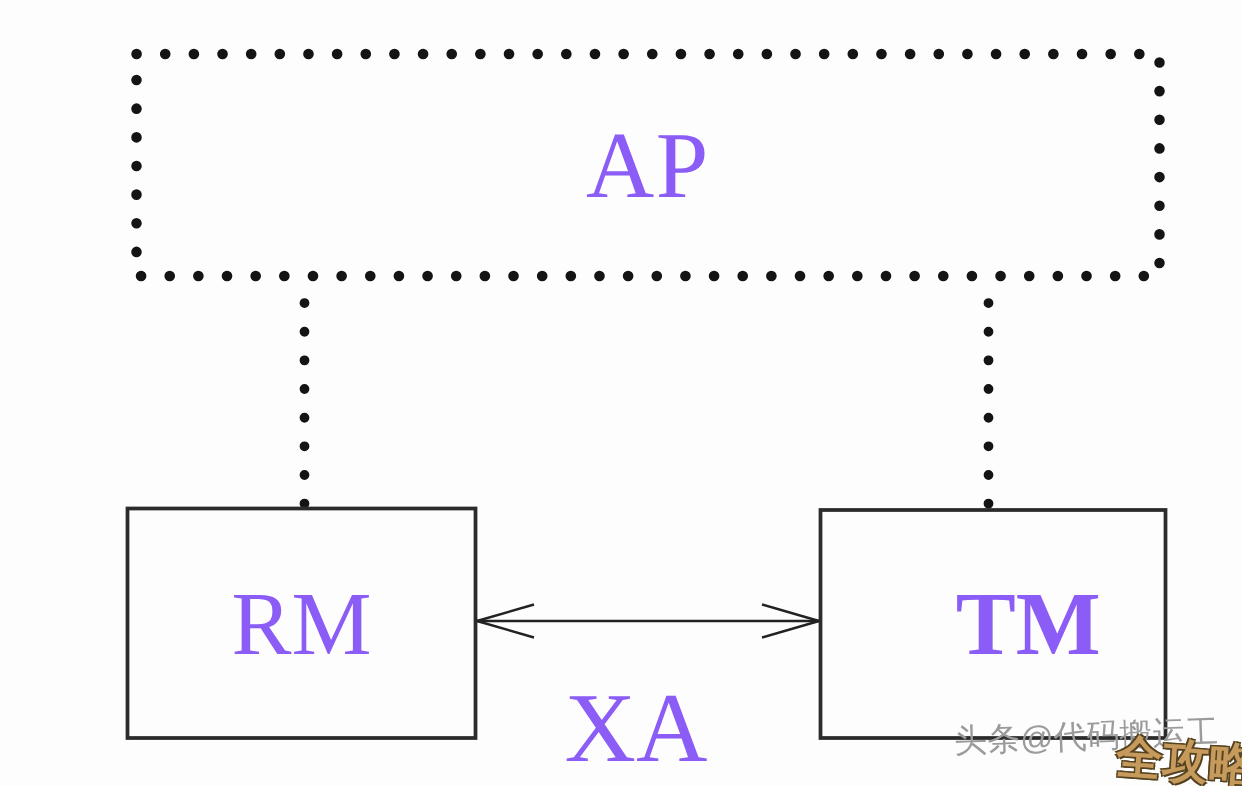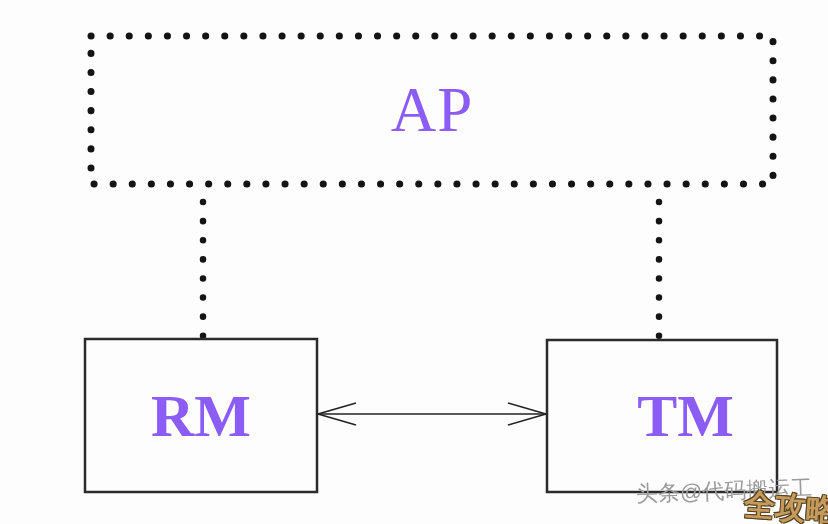--- a/index.html
+++ b/index.html
@@ -39,21 +39,21 @@
     height: 154px;
     font-size: 63px;
     letter-spacing: 1px;
   }
   .rm-label {
     left: 85px;
     top: 339px;
     width: 232px;
     height: 153px;
     font-size: 60px;
-    font-weight: bold;
+    font-weight: normal;
   }
   .tm-label {
     left: 547px;
     top: 340px;
     width: 277px;
     height: 152px;
     font-size: 60px;
     font-weight: bold;
   }
   .xa-label {
@@ -118,18 +118,19 @@
       <line x1="546" y1="414" x2="508" y2="425"></line>
     </g>
   </svg>
 
   <div class="label ap-label">AP</div>
 
   <div class="label rm-label">RM</div>
 
   <div class="label tm-label">TM</div>
 
+  <div class="label xa-label">XA</div>
 
   <div class="watermark-credit">头条@代码搬运工</div>
 
   <div class="watermark-badge">全攻略</div>
 
 </div>
 
 </body></html>

